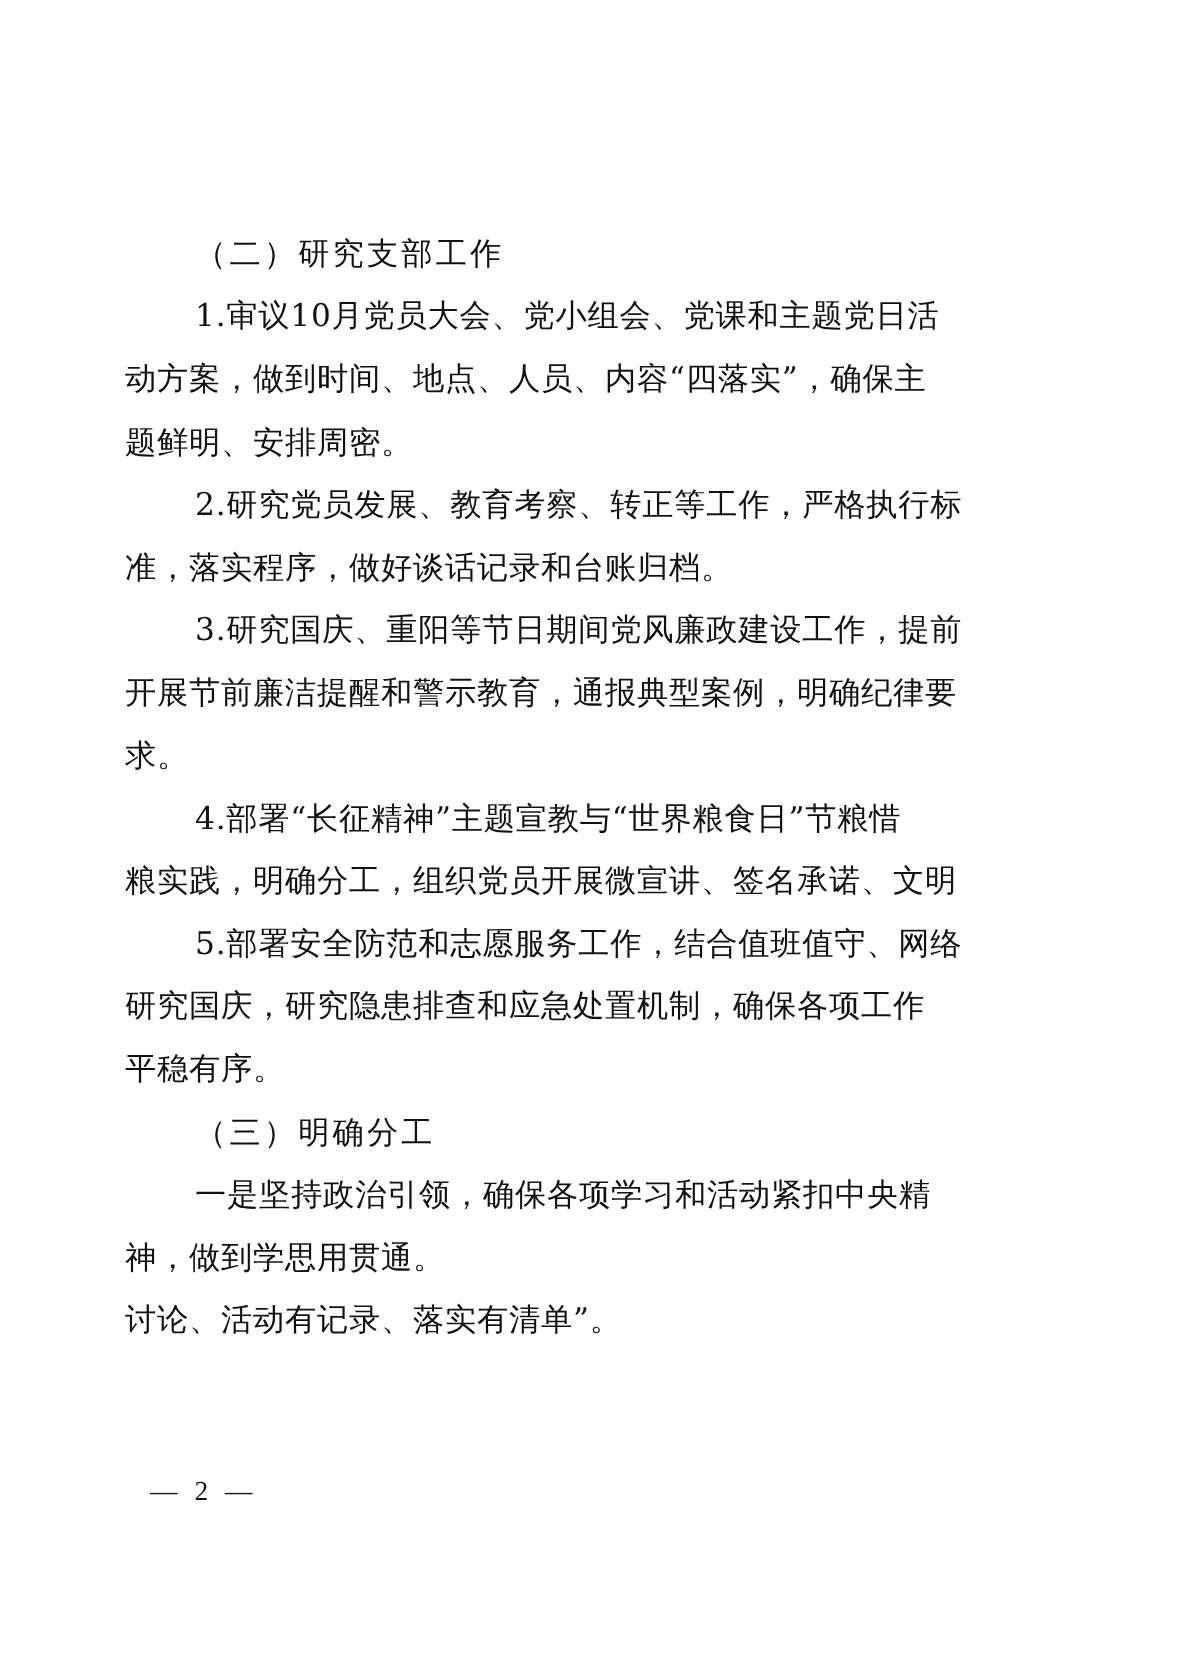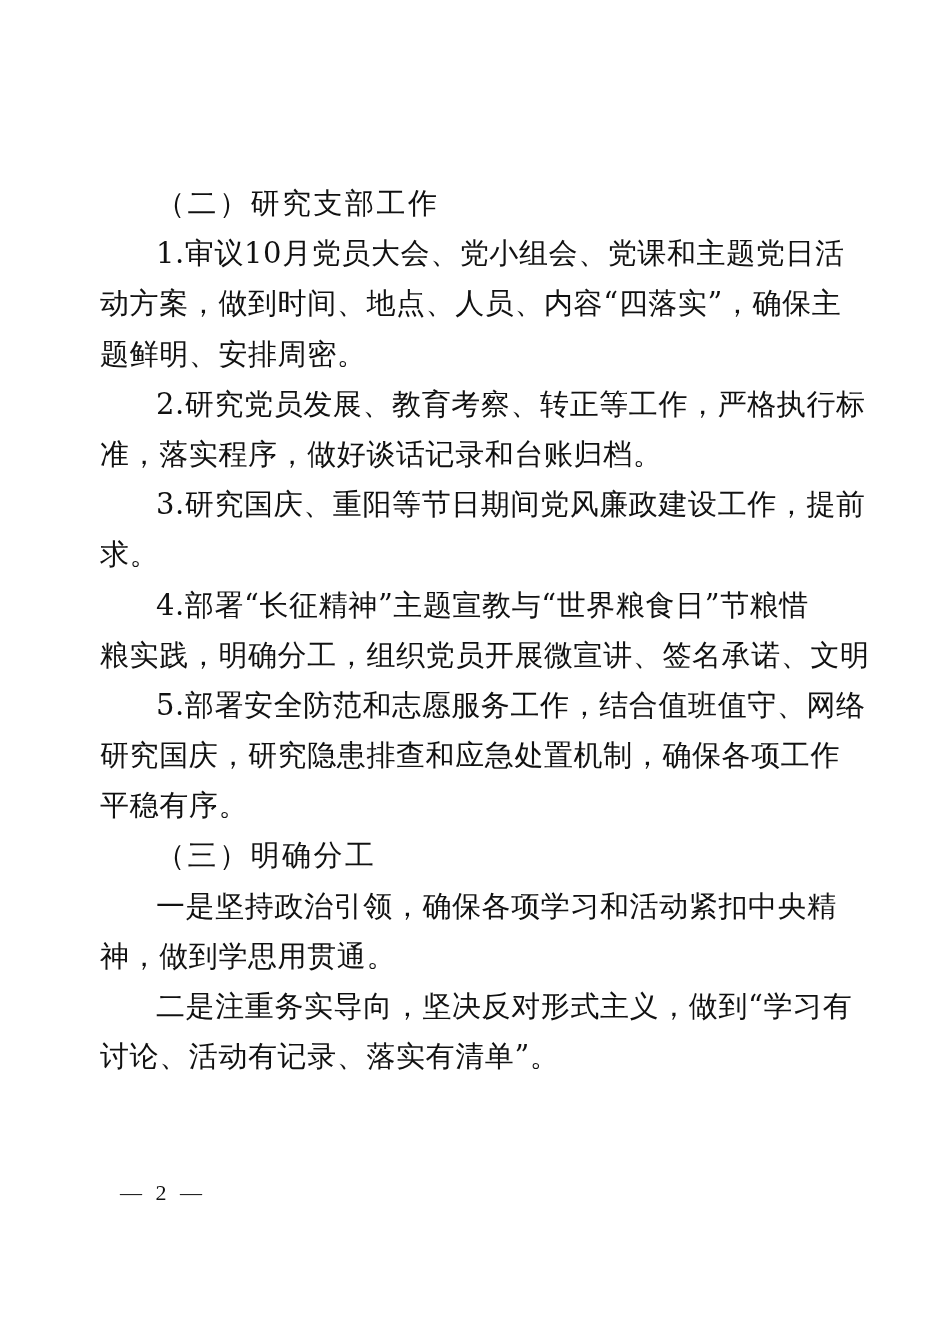--- a/index.html
+++ b/index.html
@@ -3,21 +3,21 @@
 <meta charset="utf-8">
 <style>
   html, body { margin: 0; padding: 0; background: #ffffff; }
   body { width: 950px; height: 1344px; position: relative; overflow: hidden; }
   .page {
     position: absolute; left: 0; top: 0; width: 950px; height: 1344px; background: #ffffff;
     font-family: "DejaVu Serif", "Liberation Serif", serif; color: #111111;
   }
   .content { position: absolute; left: 100px; top: 178px; width: 748px; }
   .line {
-    height: 50.2px; line-height: 50.2px; font-size: 29px; white-space: nowrap;
+    height: 50.2px; line-height: 50.2px; font-size: 25px; white-space: nowrap;
     letter-spacing: 0.6px;
   }
   .heading { letter-spacing: 2.5px; }
   .indent { padding-left: 56px; }
   .page-number {
     position: absolute; left: 120px; top: 1178px; font-size: 22px; line-height: 30px;
     letter-spacing: 4px; font-family: "Liberation Serif", "DejaVu Serif", serif;
   }
 </style>
 </head>
@@ -34,20 +34,21 @@
       <div class="line">题鲜明、安排周密。</div>
     </div>
 
     <div>
       <div class="line indent">2.研究党员发展、教育考察、转正等工作，严格执行标</div>
       <div class="line">准，落实程序，做好谈话记录和台账归档。</div>
     </div>
 
     <div>
       <div class="line indent">3.研究国庆、重阳等节日期间党风廉政建设工作，提前</div>
+      <div class="line">开展节前廉洁提醒和警示教育，通报典型案例，明确纪律要</div>
       <div class="line">求。</div>
     </div>
 
     <div>
       <div class="line indent">4.部署“长征精神”主题宣教与“世界粮食日”节粮惜</div>
       <div class="line">粮实践，明确分工，组织党员开展微宣讲、签名承诺、文明</div>
     </div>
 
     <div>
       <div class="line indent">5.部署安全防范和志愿服务工作，结合值班值守、网络</div>
@@ -56,20 +57,19 @@
     </div>
 
     <div class="line indent heading">（三）明确分工</div>
 
     <div>
       <div class="line indent">一是坚持政治引领，确保各项学习和活动紧扣中央精</div>
       <div class="line">神，做到学思用贯通。</div>
     </div>
 
     <div>
-      <div class="line indent">二是注重务实导向，坚决反对形式主义，做到“学习有</div>
       <div class="line">讨论、活动有记录、落实有清单”。</div>
     </div>
 
   </div>
 
   <div class="page-number">— 2 —</div>
 </div>
 
 </body></html>

